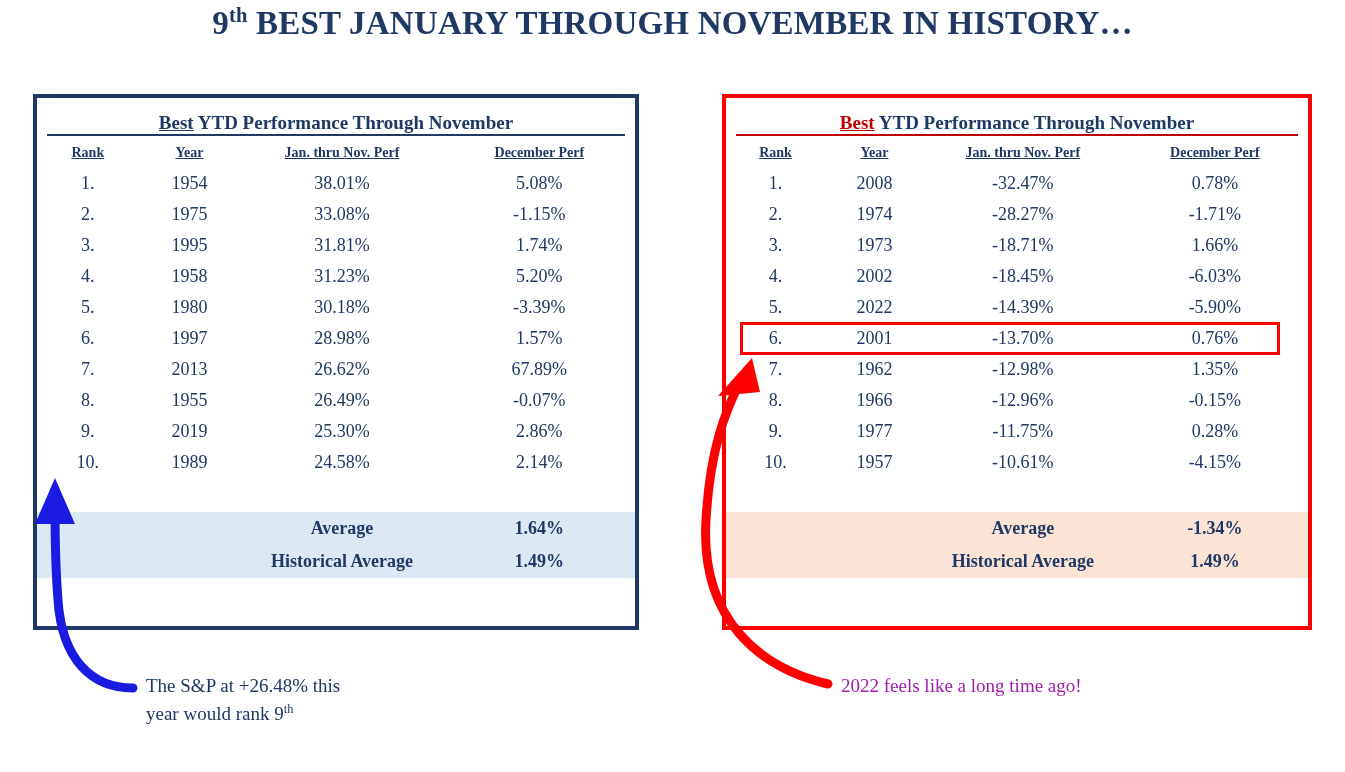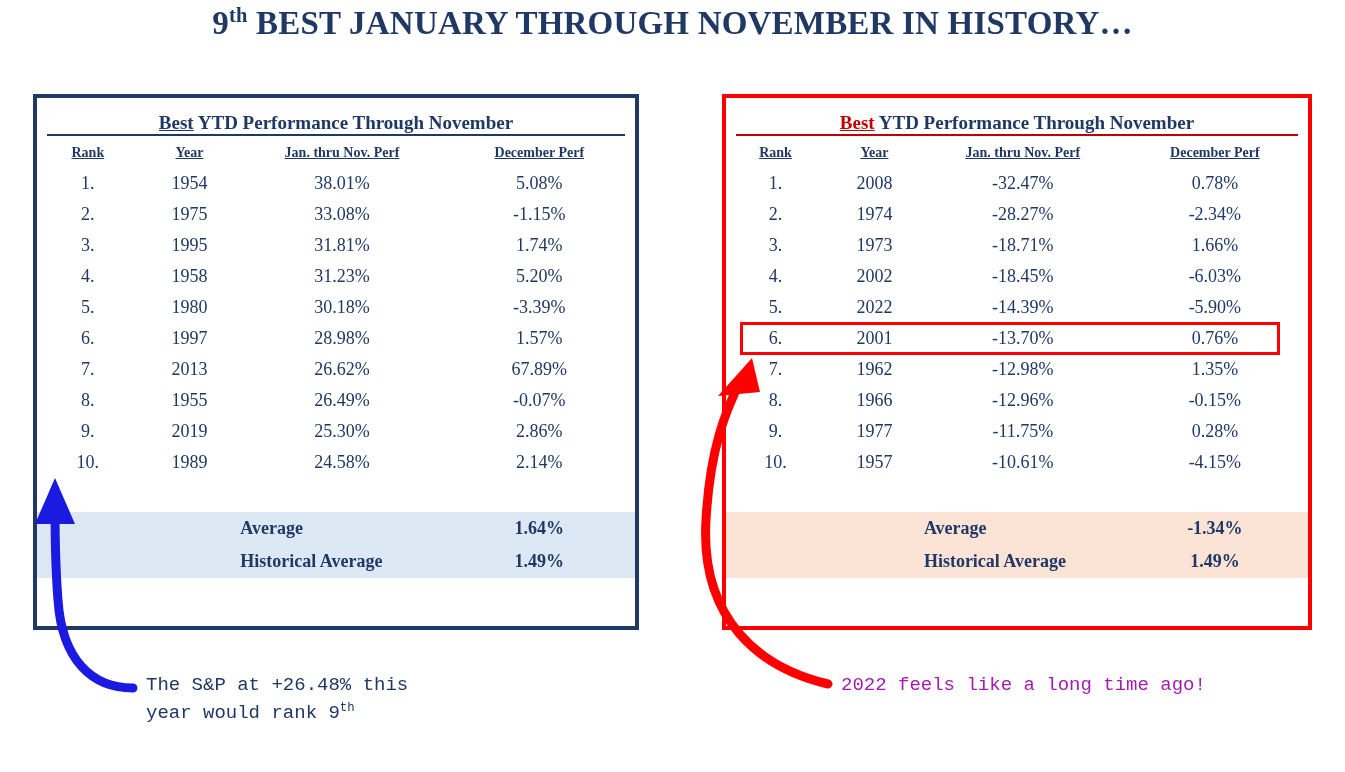--- a/index.html
+++ b/index.html
@@ -103,38 +103,38 @@
   table.perf col.c-dec   { width: 32%; }
 
   tr.spacer td { height: 34px; padding: 0; }
 
   tr.summary td {
     font-weight: bold;
     padding: 6px 0;
   }
   .panel.best tr.summary td { background: #DCE9F5; }
   .panel.worst tr.summary td { background: #FBE3D6; }
-  tr.summary td.lbl { text-align: left; margin-top: 8px; }
+  tr.summary td.lbl { text-align: center; margin-top: 8px; }
 
   
   .hl-row-box {
     position: absolute;
     left: 740px;
     top: 322px;
     width: 540px;
     height: 33px;
     border: 3px solid #FF0000;
     box-sizing: border-box;
     pointer-events: none;
   }
 
   
   .annot {
     position: absolute;
-    font-family: Liberation Mono, monospace;
+    font-family: Liberation Serif, serif;
     font-size: 19px;
     line-height: 1.45;
   }
   .annot.blue { color: #1F3864; left: 146px; top: 672px; width: 300px; }
   .annot.red  { color: #a21caf; left: 841px; top: 672px; width: 380px; white-space: nowrap; }
   .annot sup { font-size: 0.65em; vertical-align: super; }
 
   .arrow-svg {
     position: absolute;
     left: 0;
@@ -275,21 +275,21 @@
       <tr>
         <td>1.</td>
         <td>2008</td>
         <td>-32.47%</td>
         <td>0.78%</td>
       </tr>
       <tr>
         <td>2.</td>
         <td>1974</td>
         <td>-28.27%</td>
-        <td>-2.34%</td>
+        <td>-1.71%</td>
       </tr>
       <tr>
         <td>3.</td>
         <td>1973</td>
         <td>-18.71%</td>
         <td>1.66%</td>
       </tr>
       <tr>
         <td>4.</td>
         <td>2002</td>

